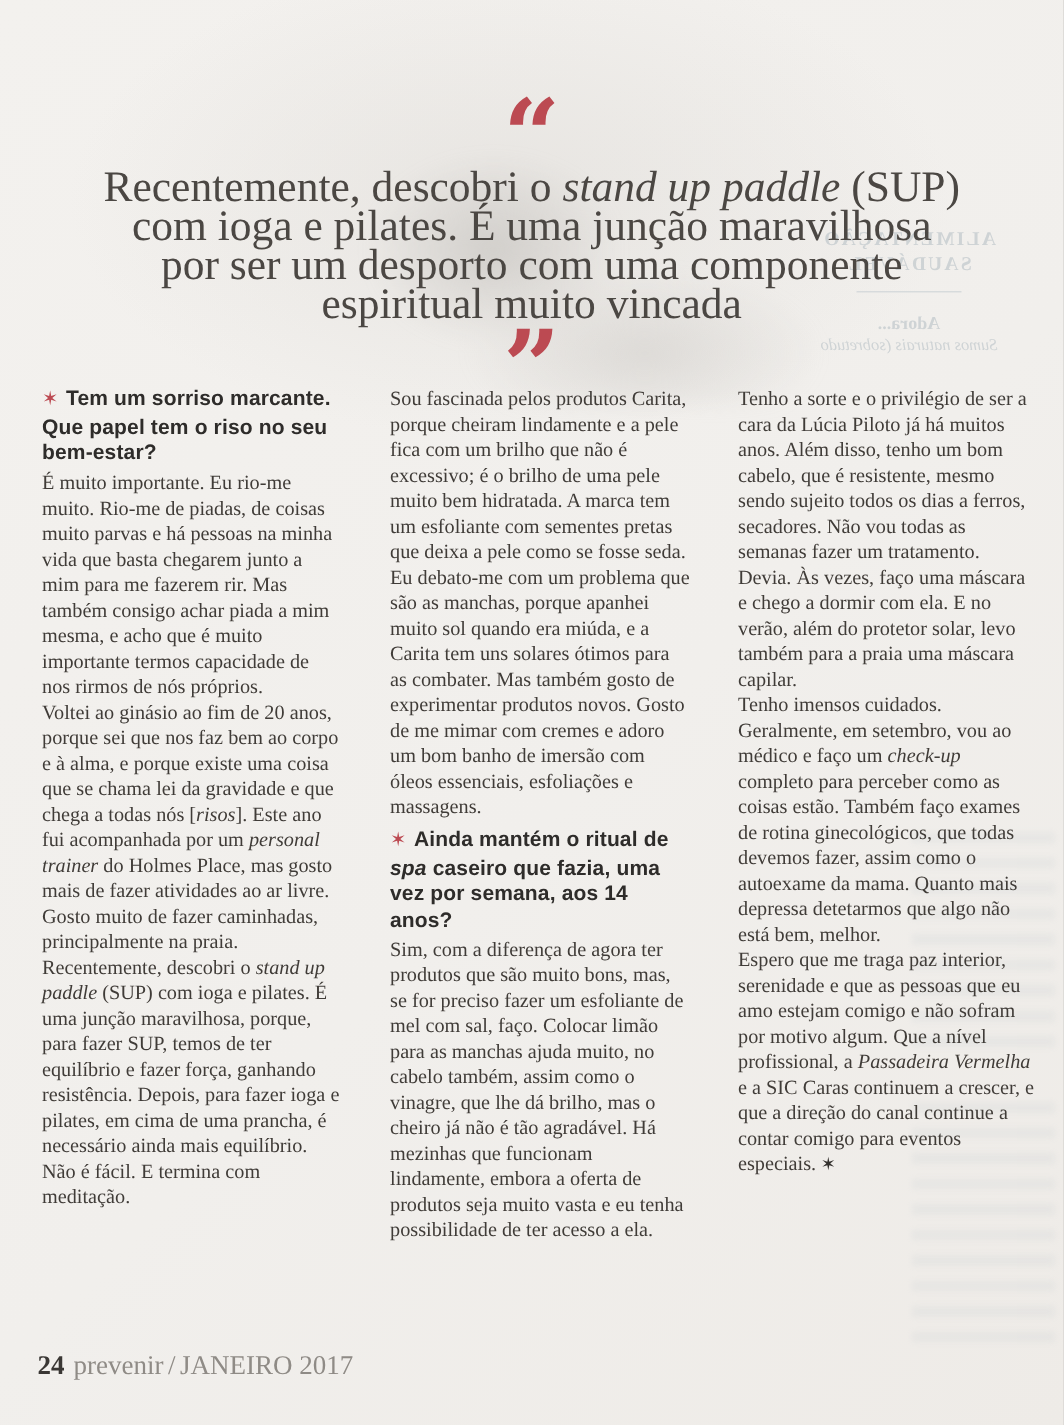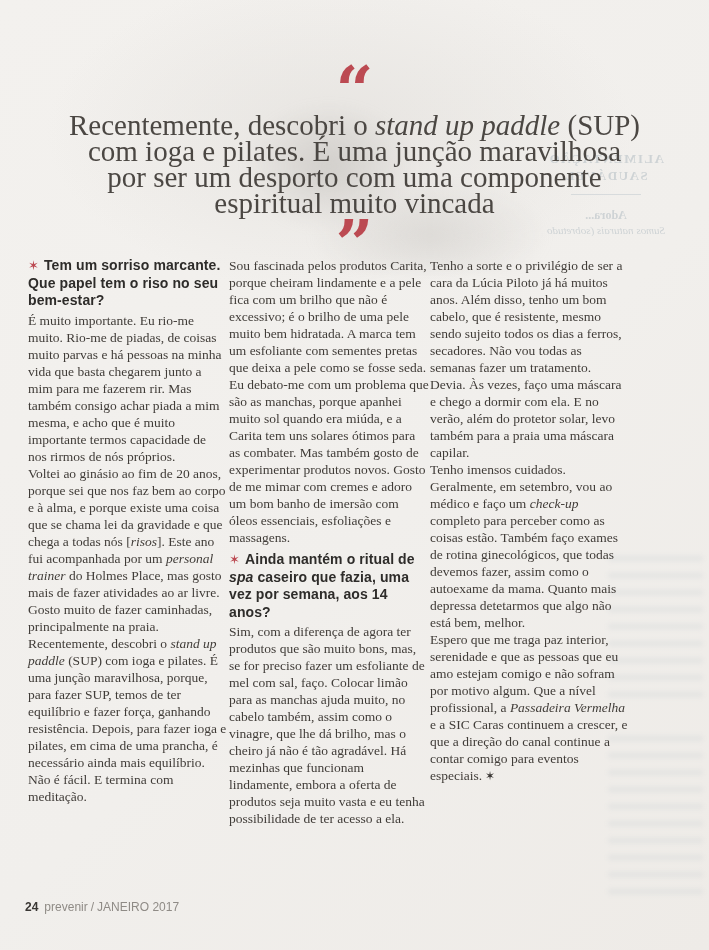--- a/index.html
+++ b/index.html
@@ -51,21 +51,21 @@
     color:#bc4a52;
   }
   .qmark.close{margin-top:8px;}
   .qtext{
     max-width:575px;margin:4px auto 0;
     font-size:29px;line-height:26px;color:#4b4743;
   }
   
   .cols{
     position:absolute;left:28px;top:257px;width:655px;
-    display:flex;gap:1px;
+    display:flex;gap:32px;
   }
   .col{width:200px;flex:0 0 200px;}
   .question{
     font-family:"Liberation Sans", sans-serif;
     font-weight:bold;font-size:14px;line-height:17.5px;
     color:#2e2c2a;letter-spacing:.1px;
     margin:0 0 2px 0;
   }
   .answer + .question{margin-top:5px;}
   .q-star{
@@ -78,22 +78,22 @@
     hyphens:none;
   }
   .answer i{font-style:italic;}
   .end-star{
     color:#34312e;font-family:"DejaVu Sans", sans-serif;
     font-size:12px;margin-left:3px;
   }
   
   .footer{
     position:absolute;left:25px;top:900px;
-    font-family:Liberation Sans, sans-serif;
-    font-size:12px;color:#8f8b86;
+    font-family:Liberation Serif, serif;
+    font-size:18px;color:#8f8b86;
   }
   .footer .pgnum{font-weight:bold;color:#3a3734;margin-right:6px;}
   .footer .sep{margin:0 3px;}
 </style>
 </head>
 <body>
 
 <div class="page">
 
   <div class="ghost-figure"></div>

